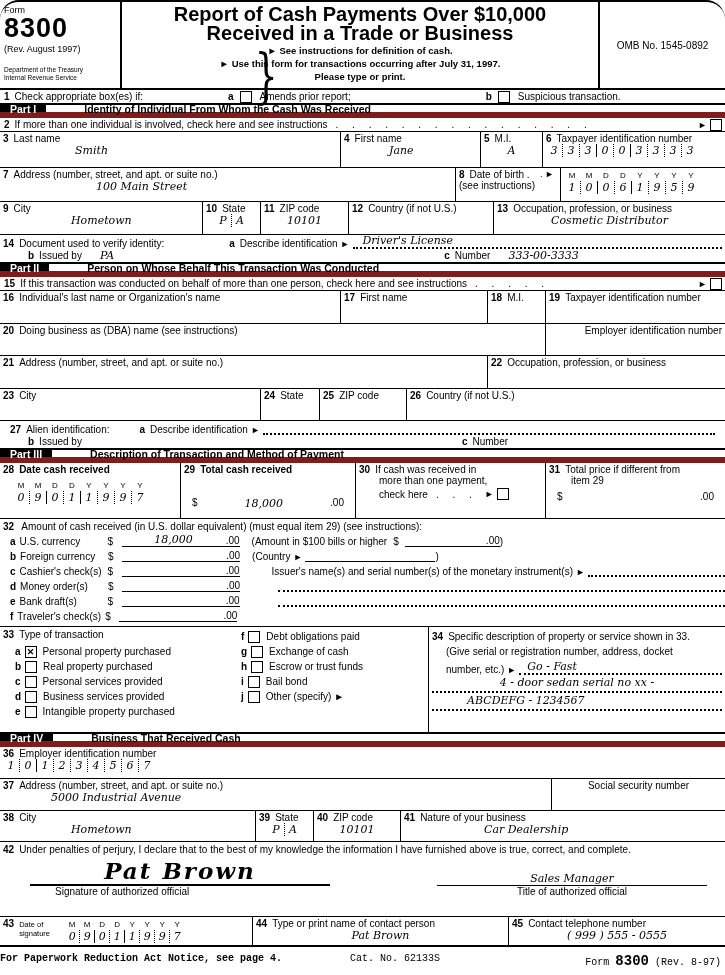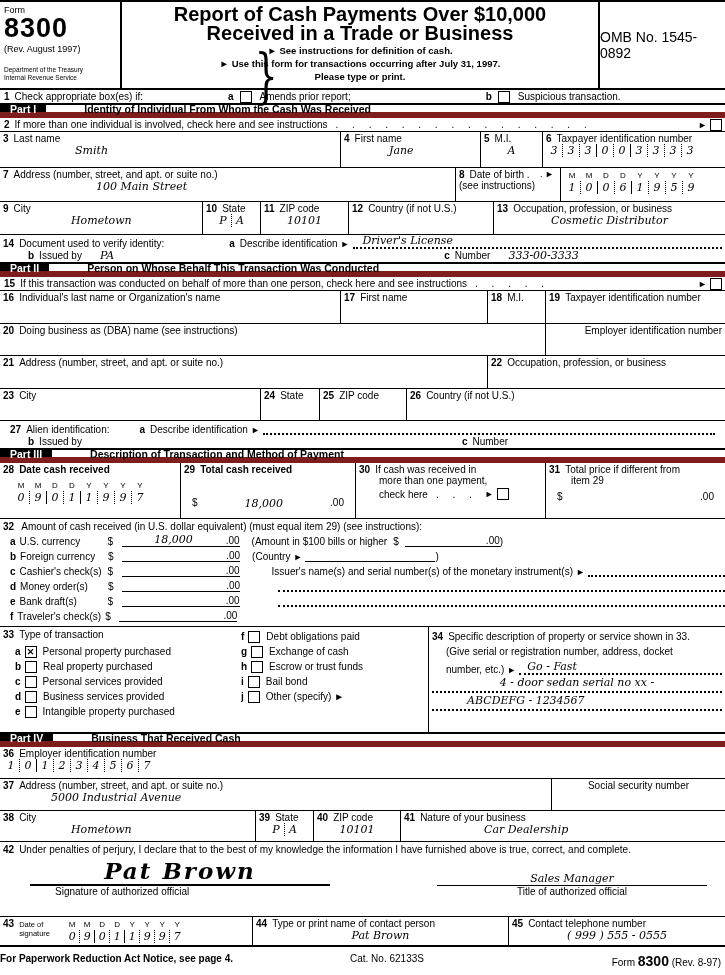--- a/index.html
+++ b/index.html
@@ -1,17 +1,17 @@
 <!DOCTYPE html>
 <html><head>
 <meta charset="utf-8">
 <style>
   html,body{margin:0;padding:0;background:#fff;}
   .page{width:725px;height:975px;box-sizing:border-box;position:relative;color:#000;
-        font-family:"Liberation Sans",sans-serif;font-size:10px;border-top:2px solid #000;overflow:hidden;}
+        font-family:"Liberation Sans",sans-serif;font-size:10px;border-top:2px solid #000;overflow:hidden;border-radius:19px;}
   .row{display:flex;border-bottom:1px solid #000;box-sizing:border-box;align-items:stretch;}
   .row > .cell + .cell{border-left:1px solid #000;}
   .cell{box-sizing:border-box;padding:1px 3px 0 3px;overflow:hidden;position:relative;}
   .num{font-weight:bold;margin-right:5px;}
   .ltr{font-weight:bold;margin-right:4px;}
   .val{font-family:"DejaVu Serif",serif;font-style:italic;font-size:11px;white-space:nowrap;}
   .ctr{text-align:center;}
   .cb{display:inline-block;width:10px;height:10px;border:1.5px solid #000;box-sizing:content-box;
       vertical-align:middle;text-align:center;line-height:10px;font-size:9px;font-weight:bold;background:#fff;}
   .arrow{font-size:9px;margin:0 3px;}
@@ -19,21 +19,21 @@
   
   .hdr{display:flex;height:88px;border-bottom:2px solid #000;box-sizing:border-box;}
   .hdr-left{width:122px;border-right:2px solid #000;padding:2px 4px;box-sizing:border-box;}
   .hdr-form{font-size:9px;}
   .hdr-8300{font-size:27px;font-weight:bold;letter-spacing:1px;line-height:26px;}
   .hdr-rev{margin-top:3px;font-size:9px;}
   .hdr-agency{margin-top:12px;font-size:6.5px;line-height:1.25;}
   .hdr-center{flex:1;border-right:2px solid #000;text-align:center;padding-top:3px;box-sizing:border-box;}
   .hdr-title{font-size:20px;font-weight:bold;line-height:19px;}
   .hdr-instr{font-size:9.5px;font-weight:bold;margin-top:2px;}
-  .hdr-right{width:125px;display:flex;align-items:center;justify-content:center;font-size:14px;box-sizing:border-box;}
+  .hdr-right{width:125px;display:flex;align-items:center;justify-content:center;font-size:10px;box-sizing:border-box;}
   
   .partbar{display:flex;align-items:center;height:14px;border-bottom:6px solid #7f1d1d;border-top:1px solid #000;box-sizing:border-box;}
   .parttag{background:#000;color:#fff;font-weight:bold;font-size:10.5px;padding:0 10px;height:100%;display:flex;align-items:center;}
   .parttitle{font-weight:bold;font-size:10.5px;margin-left:38px;}
   
   .digits{display:inline-flex;font-family:"DejaVu Serif",serif;font-style:italic;font-size:11px;line-height:13px;}
   .dgrp{display:inline-flex;}
   .dgrp + .dgrp{border-left:1px solid #000;}
   .dcell{width:16px;text-align:center;}
   .dcell + .dcell{border-left:1px dotted #000;}
@@ -52,21 +52,21 @@
   .dol{width:14px;}
   .brace{position:absolute;left:247px;top:42px;font-size:60px;line-height:62px;font-family:"DejaVu Serif",serif;font-weight:normal;transform:scaleX(.6);}
   
   .t33item{display:flex;align-items:center;height:15px;}
   .t33item .cb{margin-right:6px;}
   
   .script{font-family:"DejaVu Serif",serif;font-style:italic;font-weight:bold;font-size:23px;text-align:center;letter-spacing:2px;}
   .sigline2{border-top:2px solid #000;}
   .sigline1{border-top:1px solid #000;}
   .datelab{font-size:7.5px;line-height:1.2;width:46px;padding-top:2px;}
-  .footer{display:flex;align-items:flex-start;padding-top:6px;font-size:10px;}
+  .footer{display:flex;align-items:flex-start;padding-top:6px;font-size:10px;font-family:Liberation Mono, monospace;}
 </style>
 </head>
 <body>
 
 <div class="page">
 
   <div class="hdr">
     <div class="hdr-left">
       <span class="hdr-form">Form</span>
       <div class="hdr-8300">8300</div>

